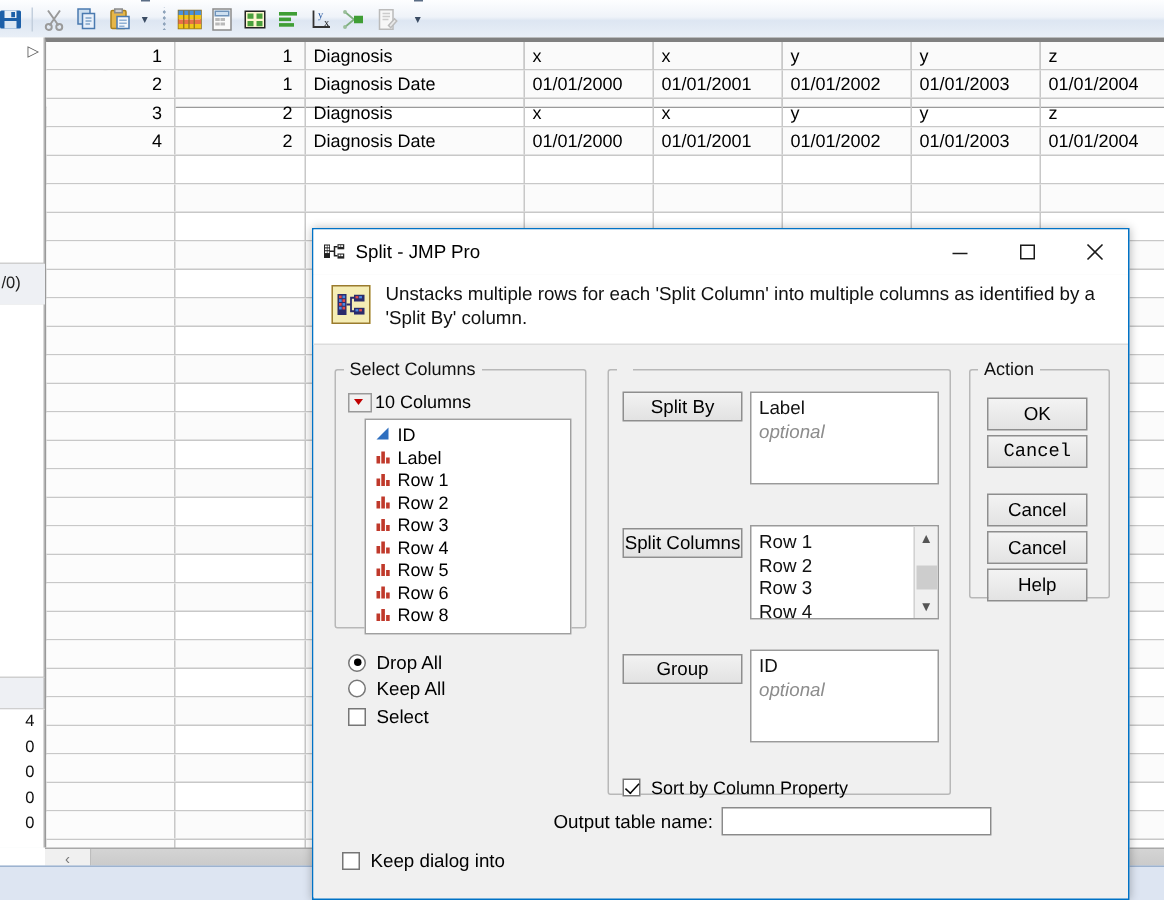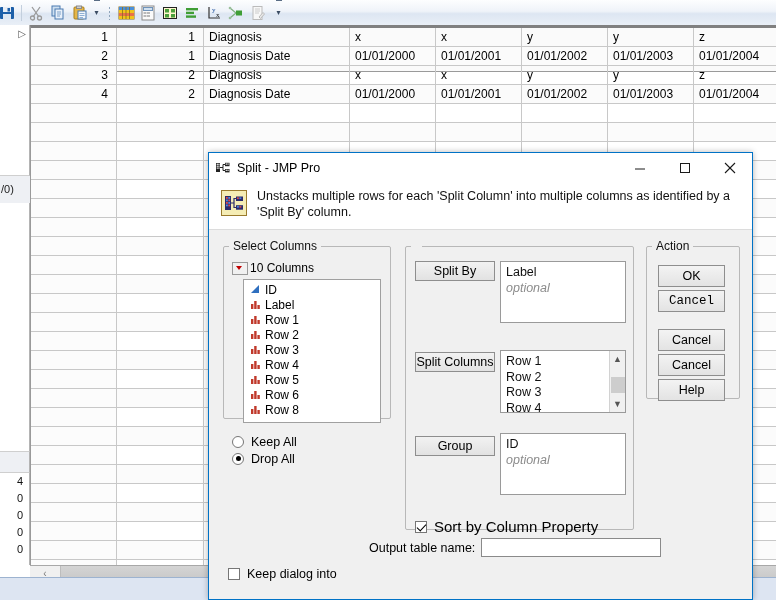--- a/index.html
+++ b/index.html
@@ -135,21 +135,21 @@
   .rolebox{background:#fff;border:1px solid #9a9a9a;box-sizing:border-box;
            padding:3px 0 0 5px;font-size:12.5px;position:relative;overflow:hidden;}
   .rolebox .opt{color:#8c8c8c;font-style:italic;}
   .rolebox .val{color:#111;}
   .listline{font-size:12.5px;line-height:15.5px;color:#111;}
   .vscroll{position:absolute;right:0;top:0;width:16px;height:100%;background:#f0f0f0;
            border-left:1px solid #d2d2d2;box-sizing:border-box;}
   .vscroll .arw{height:16px;display:flex;align-items:center;justify-content:center;
                 color:#555;font-size:9px;}
   .vscroll .thumb{position:absolute;left:1px;top:26px;width:14px;height:16px;background:#cdcdcd;}
-  .sortrow{position:absolute;left:9px;top:265px;display:flex;align-items:center;font-size:15px;}
+  .sortrow{position:absolute;left:9px;top:265px;display:flex;align-items:center;font-size:12px;}
   .sortrow .chk{margin-left:0;}
 
   
   .gb-action{left:437px;top:9px;width:94px;height:160px;}
   .abtn{position:absolute;left:11px;width:67px;height:22px;
         background:linear-gradient(to bottom,#f3f3f3,#e3e3e3);
         border:1px solid #8e8e8e;box-sizing:border-box;font-size:12.5px;
         display:flex;align-items:center;justify-content:center;}
 
   .outrow{position:absolute;left:160px;top:308px;display:flex;align-items:center;font-size:12.5px;}
@@ -748,26 +748,30 @@
                   <rect x="4.2" y="2" width="2.4" height="8" fill="#c0392b"></rect>
                   <rect x="7.4" y="6" width="2.4" height="4" fill="#c0392b"></rect>
                 </svg></span>
               <span>Row 8</span>
             </div>
           </div>
       </fieldset>
 
       <div class="remain">
         <div class="optrow">
+          <span class="radio on"></span>
+          <span>Drop All</span>
+        </div>
+        <div class="optrow">
           <span class="radio"></span>
           <span>Keep All</span>
         </div>
-        <div class="optrow">
-          <span class="radio on"></span>
-          <span>Drop All</span>
+        <div class="optrow" style="margin-top:2px;">
+          <span class="chk"></span>
+          <span>Select</span>
         </div>
       </div>
 
       <fieldset class="gb gb-role">
         <legend>&nbsp;</legend>
 
         <div class="rolerow" style="left:9px;top:8px;">
           <div class="rolebtn" style="width:80px;">Split By</div>
         </div>
         <div class="rolebox" style="position:absolute;left:94px;top:8px;width:126px;height:62px;">

